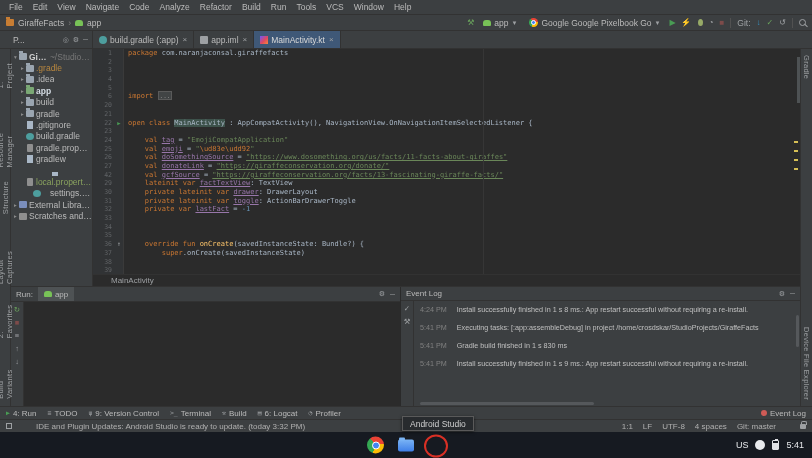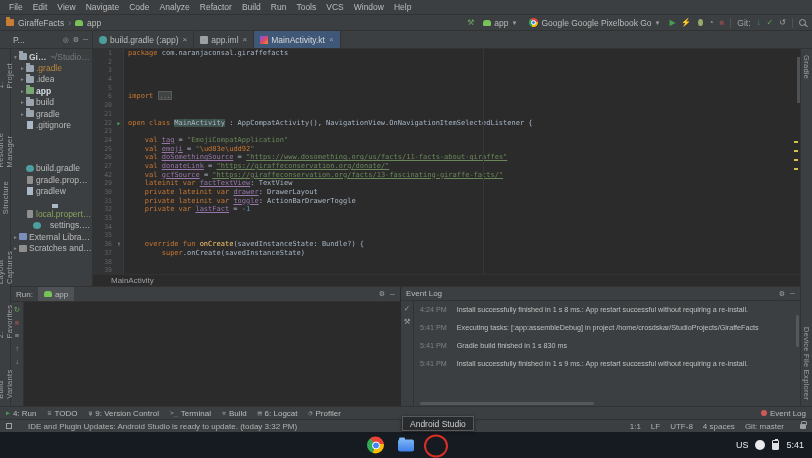--- a/index.html
+++ b/index.html
@@ -128,21 +128,21 @@
 
   
   .twbar{flex:0 0 13px;background:#3c3f41;border-top:1px solid #323232;display:flex;align-items:center;font-size:8px;color:#bbb;padding:0 6px;gap:11px;}
   .twitem{display:flex;align-items:center;gap:3px;}
   .twitem .ic{font-size:6.5px;color:#9da0a3;font-family:"DejaVu Sans Mono",monospace;}
   .twitem .ic.green{color:#499c54;}
   .tw-right{margin-left:auto;display:flex;align-items:center;gap:3px;}
   .dot-red{width:6px;height:6px;border-radius:50%;background:#cf5b56;display:inline-block;}
 
   
-  .statusbar{flex:0 0 13px;background:#3c3f41;border-top:1px solid #323232;display:flex;align-items:center;font-size:8px;color:#b0b0b0;padding:0 6px;gap:16px;}
+  .statusbar{flex:0 0 13px;background:#3c3f41;border-top:1px solid #323232;display:flex;align-items:center;font-size:8px;color:#b0b0b0;padding:0 6px;gap:24px;}
   .sb-ico{width:6px;height:6px;border:1px solid #9da0a3;display:inline-block;}
   .sb-right{margin-left:auto;display:flex;align-items:center;gap:10px;}
   .lock{width:6px;height:5px;background:#9da0a3;position:relative;border-radius:1px;display:inline-block;}
   .lock::before{content:"";position:absolute;top:-3px;left:1px;width:4px;height:3px;border:1px solid #9da0a3;border-bottom:none;border-radius:2px 2px 0 0;}
 
   
   .shelf{flex:0 0 26px;background:#161a21;position:relative;}
   .shelf-center{position:absolute;left:50%;top:50%;transform:translate(-50%,-50%);display:flex;gap:14px;align-items:center;}
   .files{position:relative;width:16px;height:12px;border-radius:2px;background:linear-gradient(180deg,#7ab4f5,#3f7fe8);}
   .files::before{content:"";position:absolute;top:-2px;left:1px;width:6px;height:3px;border-radius:1px;background:#7ab4f5;}
@@ -271,21 +271,21 @@
         <div class="trow" style="padding-left: 8px;">
           <span class="arrow">▸</span>
           <span class="ticon folder"></span>
           <span class="tlabel ">gradle</span>
         </div>
         <div class="trow" style="padding-left: 8px;">
           <span class="arrow"></span>
           <span class="ticon file"></span>
           <span class="tlabel ">.gitignore</span>
         </div>
-        <div class="trow" style="padding-left: 8px; margin-top: 32px;">
+        <div class="trow" style="padding-left: 8px;">
           <span class="arrow"></span>
           <span class="ticon gradle"></span>
           <span class="tlabel ">build.gradle</span>
         </div>
         <div class="trow" style="padding-left: 8px;">
           <span class="arrow"></span>
           <span class="ticon props"></span>
           <span class="tlabel ">gradle.properties</span>
         </div>
         <div class="trow" style="padding-left: 8px;">

